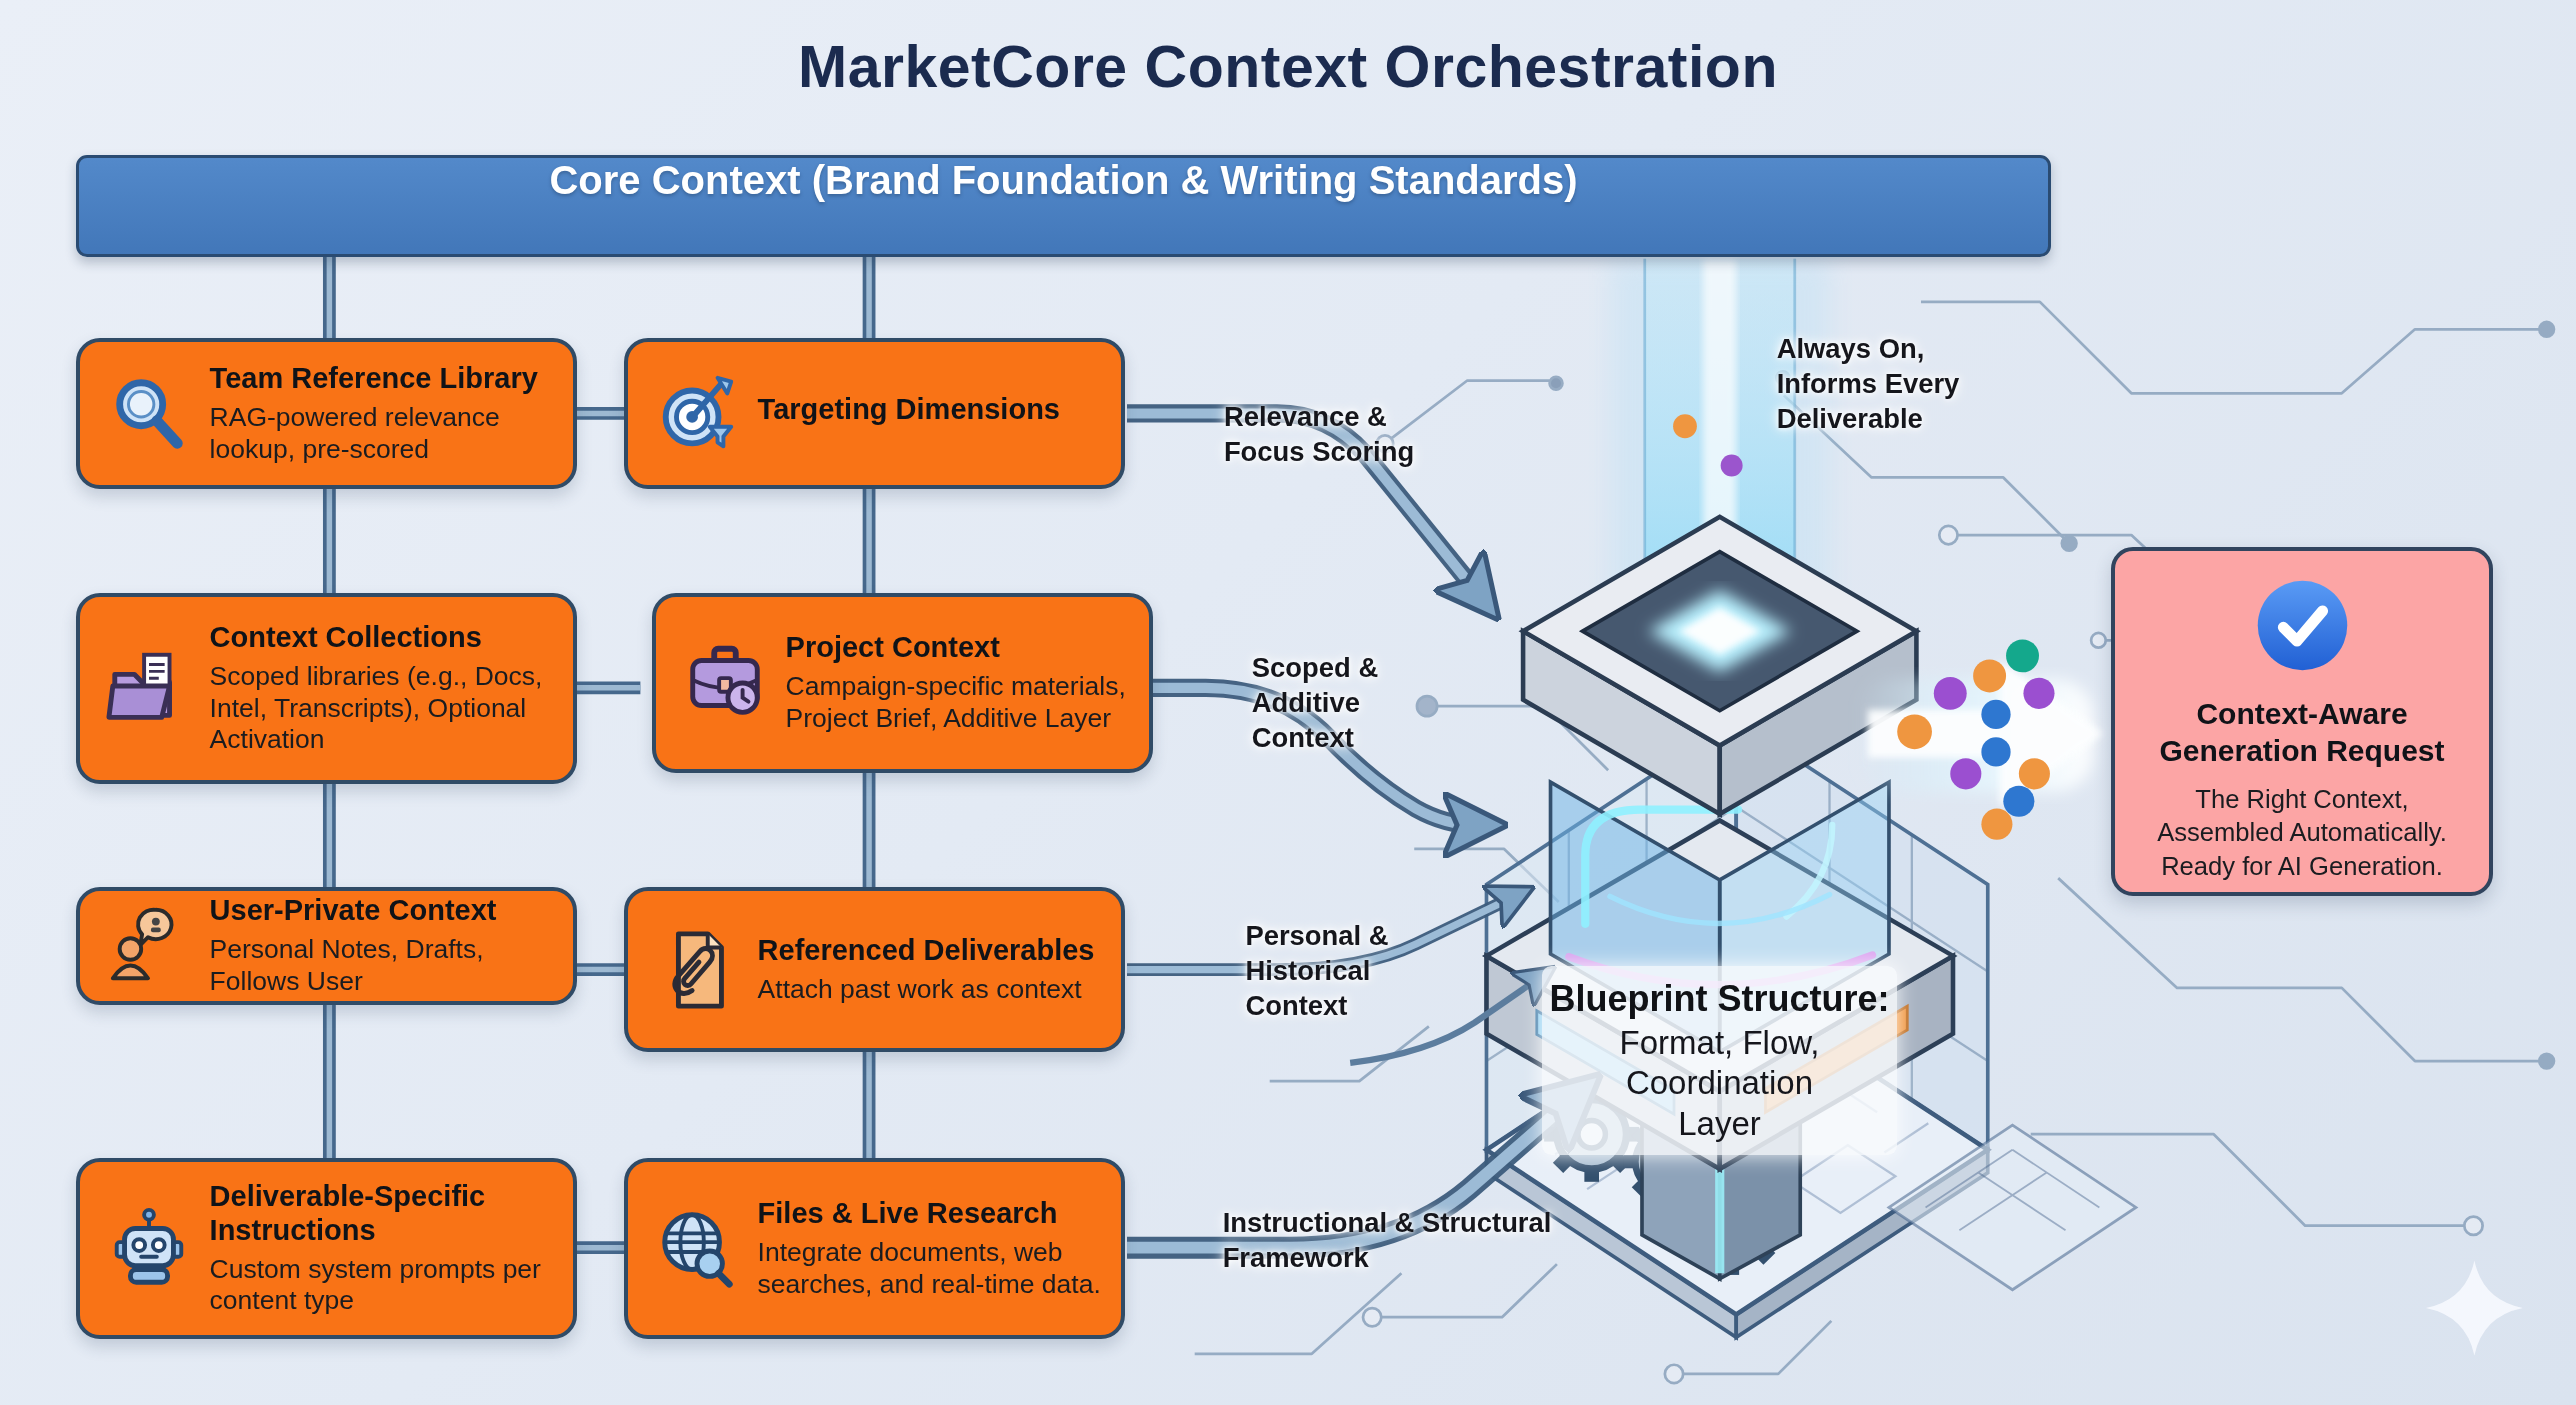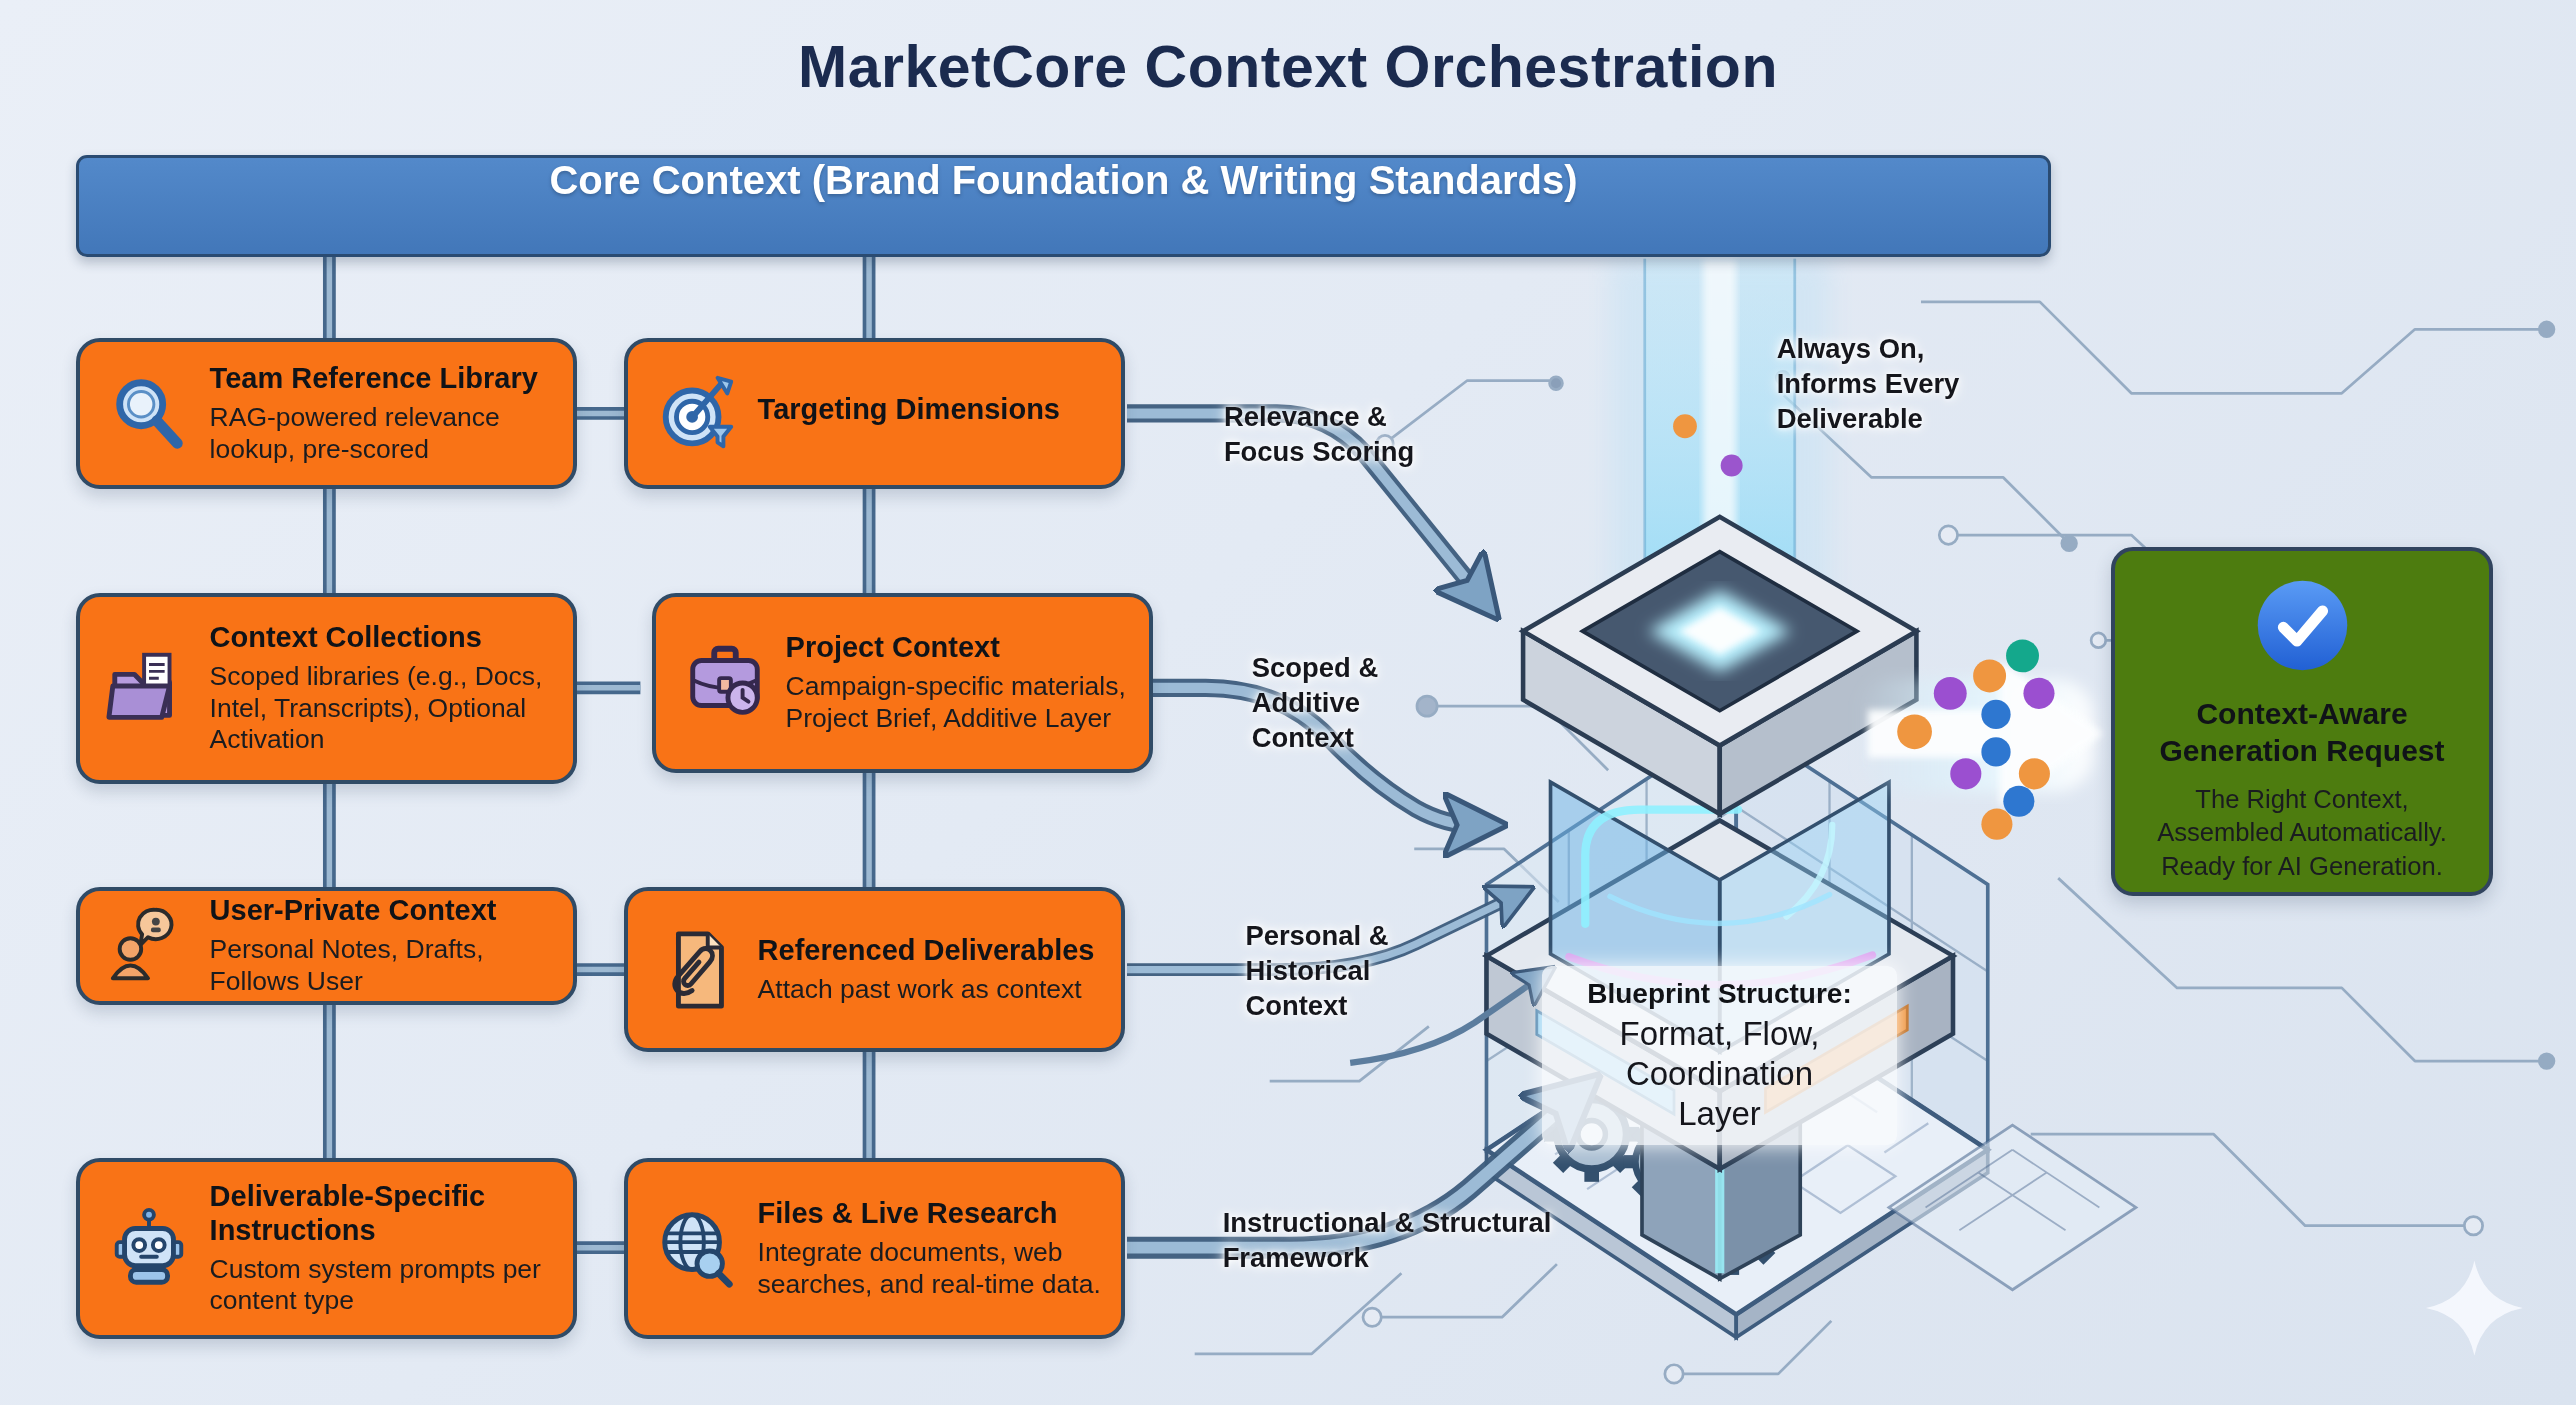--- a/index.html
+++ b/index.html
@@ -34,25 +34,25 @@
   .flow-label{
     position:absolute;transform:translate(-50%,-50%);text-align:left;
     font-size:27.4px;font-weight:700;color:#15161c;white-space:pre-line;line-height:1.28;z-index:4;
     text-shadow:0 0 14.6px #fff,0 0 9.1px #fff,0 0 4.6px #fff
   }
   .blueprint-panel{
     position:absolute;left:1542px;top:966px;width:355px;box-sizing:border-box;
     padding:11px 5.5px;background:rgba(248,250,253,.84);border-radius:9.1px;text-align:center;z-index:4;
     box-shadow:0 0 20px rgba(255,255,255,.9)
   }
-  .bp-title{font-size:28px;font-weight:700;color:#101216;line-height:1.2}
+  .bp-title{font-size:36px;font-weight:700;color:#101216;line-height:1.2}
   .bp-body{font-size:33px;color:#15161c;white-space:pre-line;line-height:1.22;margin-top:3px}
   .output-card{
     position:absolute;left:2111px;top:547px;width:382px;height:349px;box-sizing:border-box;
-    background:#4d7c0f;border:4.6px solid #31445e;border-radius:22px;
+    background:#fca5a5;border:4.6px solid #31445e;border-radius:22px;
     box-shadow:0 7.3px 16.5px rgba(40,60,90,.2);
     display:flex;flex-direction:column;align-items:center;padding-top:27.4px;z-index:3
   }
   .out-title{font-size:30px;font-weight:700;color:#101318;text-align:center;white-space:pre-line;line-height:1.26;margin-top:18.3px}
   .out-body{font-size:25.6px;color:#1a1c20;text-align:center;white-space:pre-line;line-height:1.3;margin-top:12.8px}
 </style>
 </head>
 <body>
 
 <svg class="scene" width="2576" height="1405" viewBox="0 0 2816 1536">

